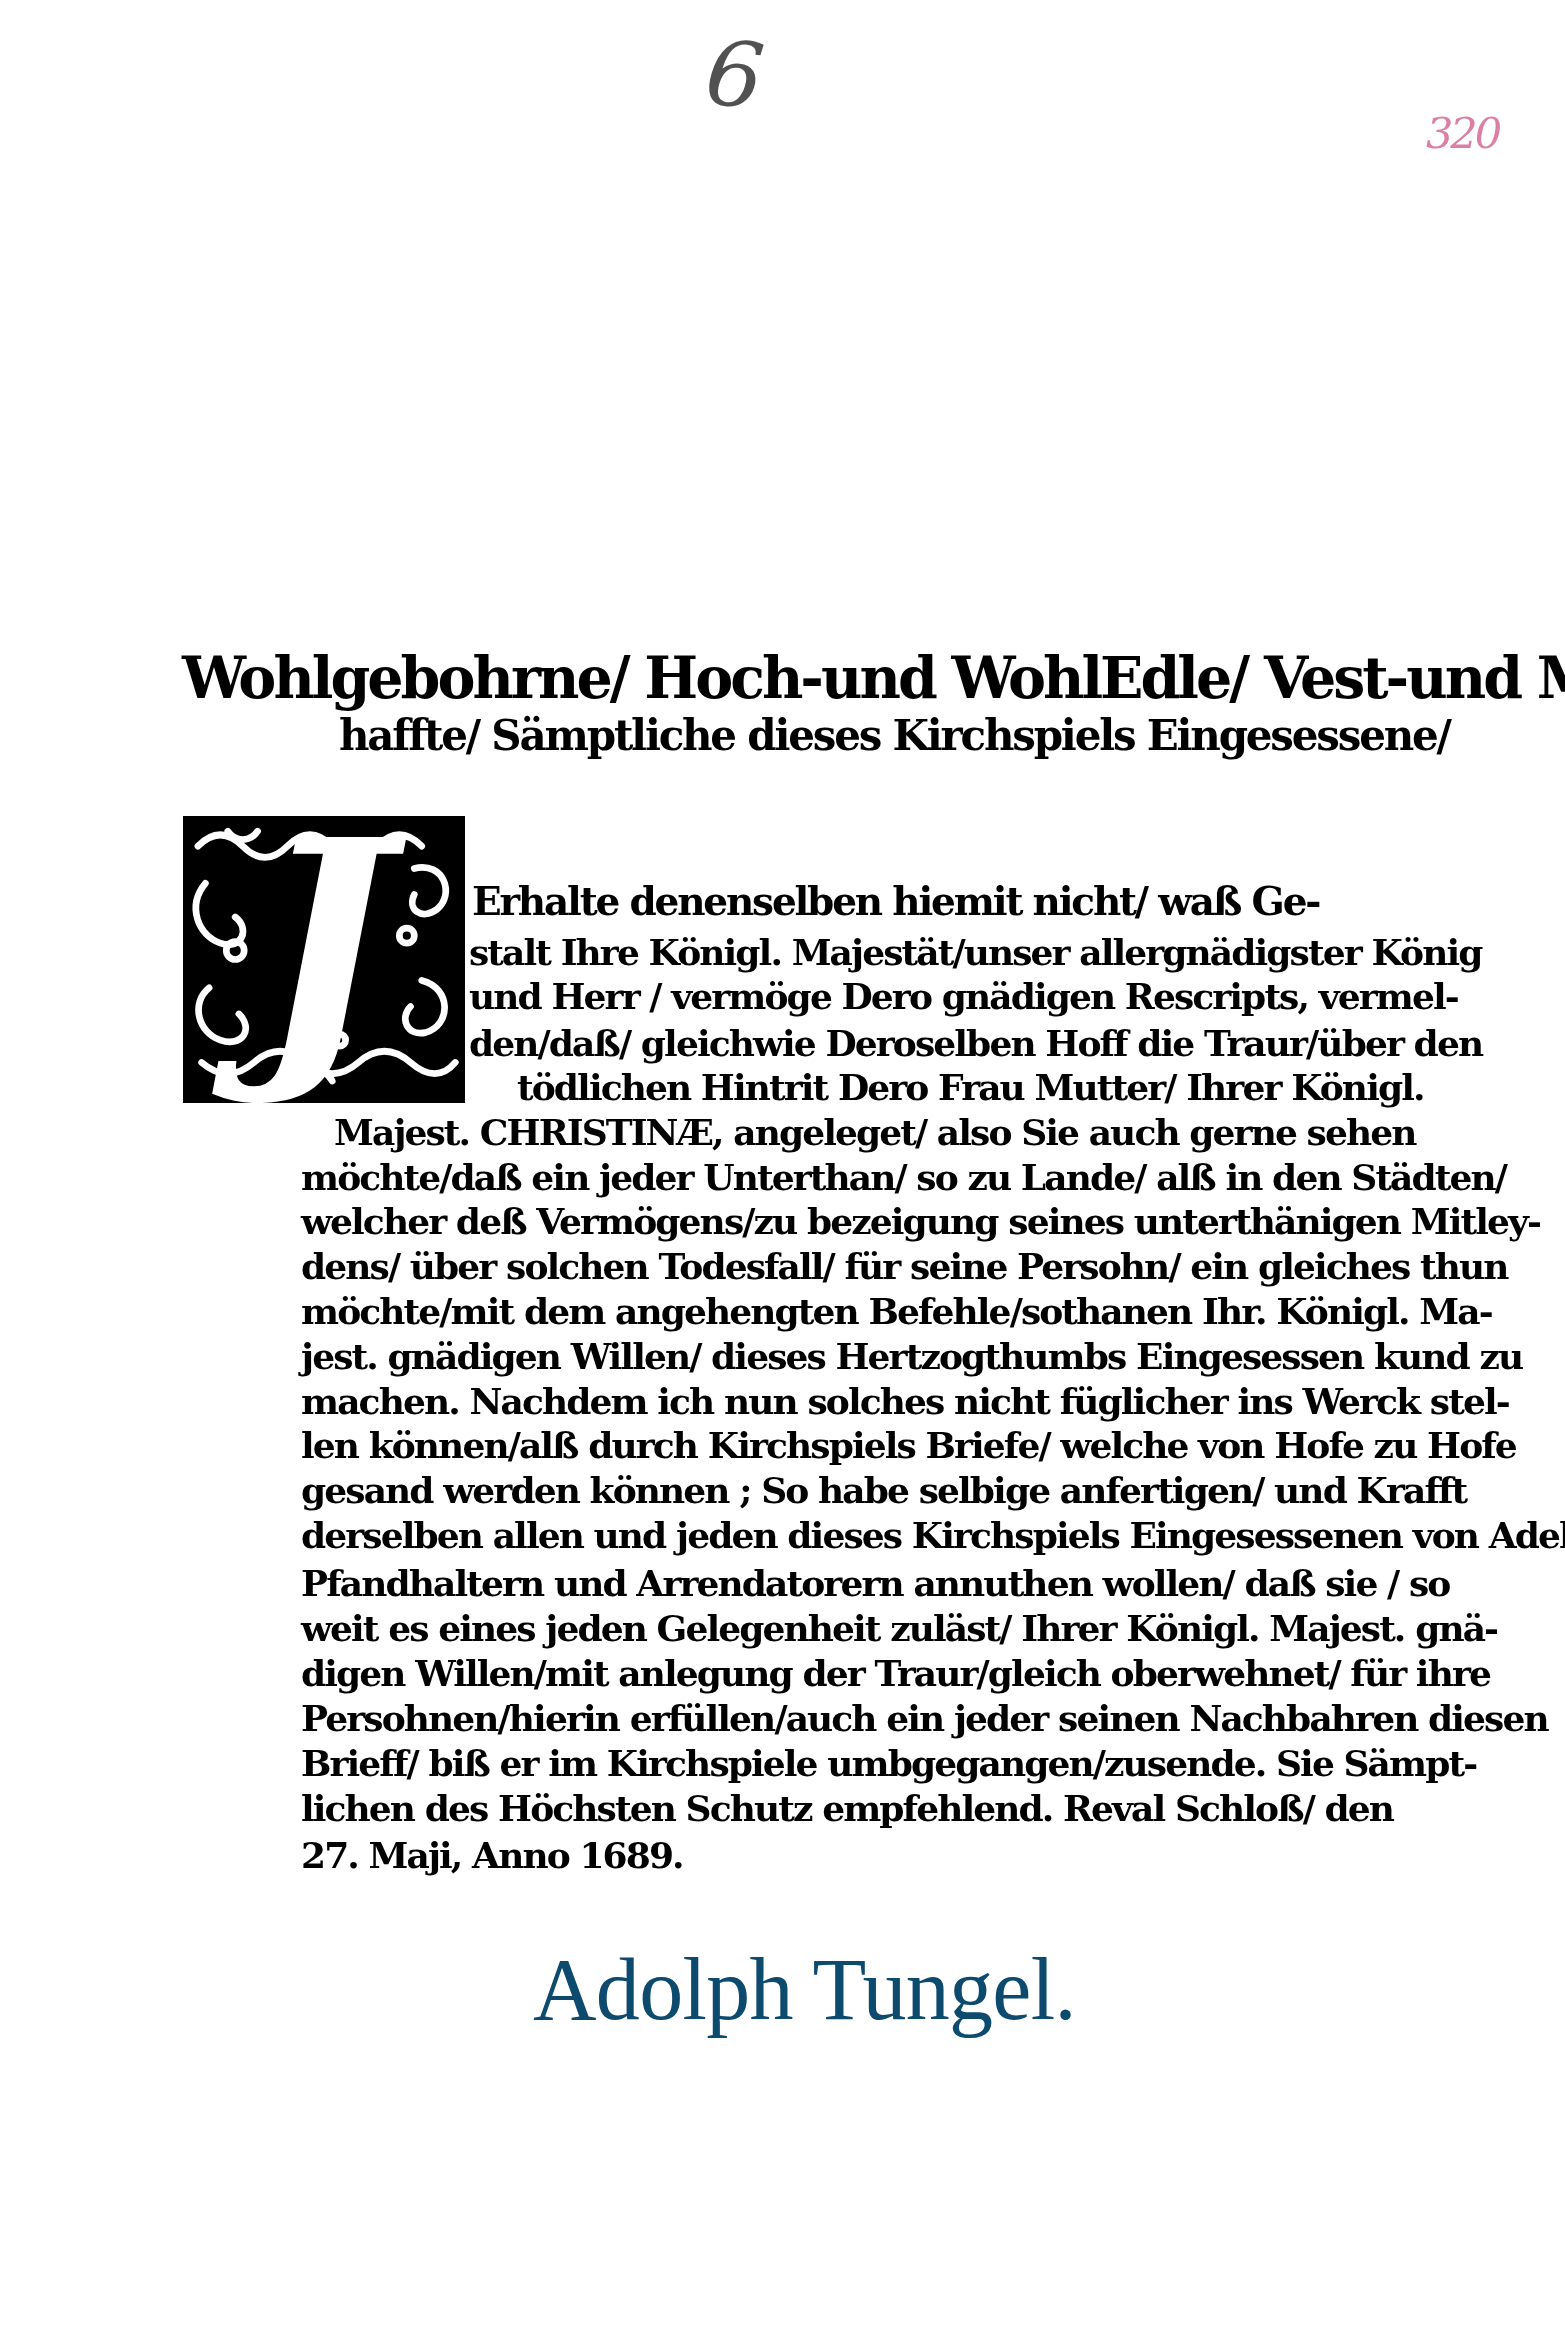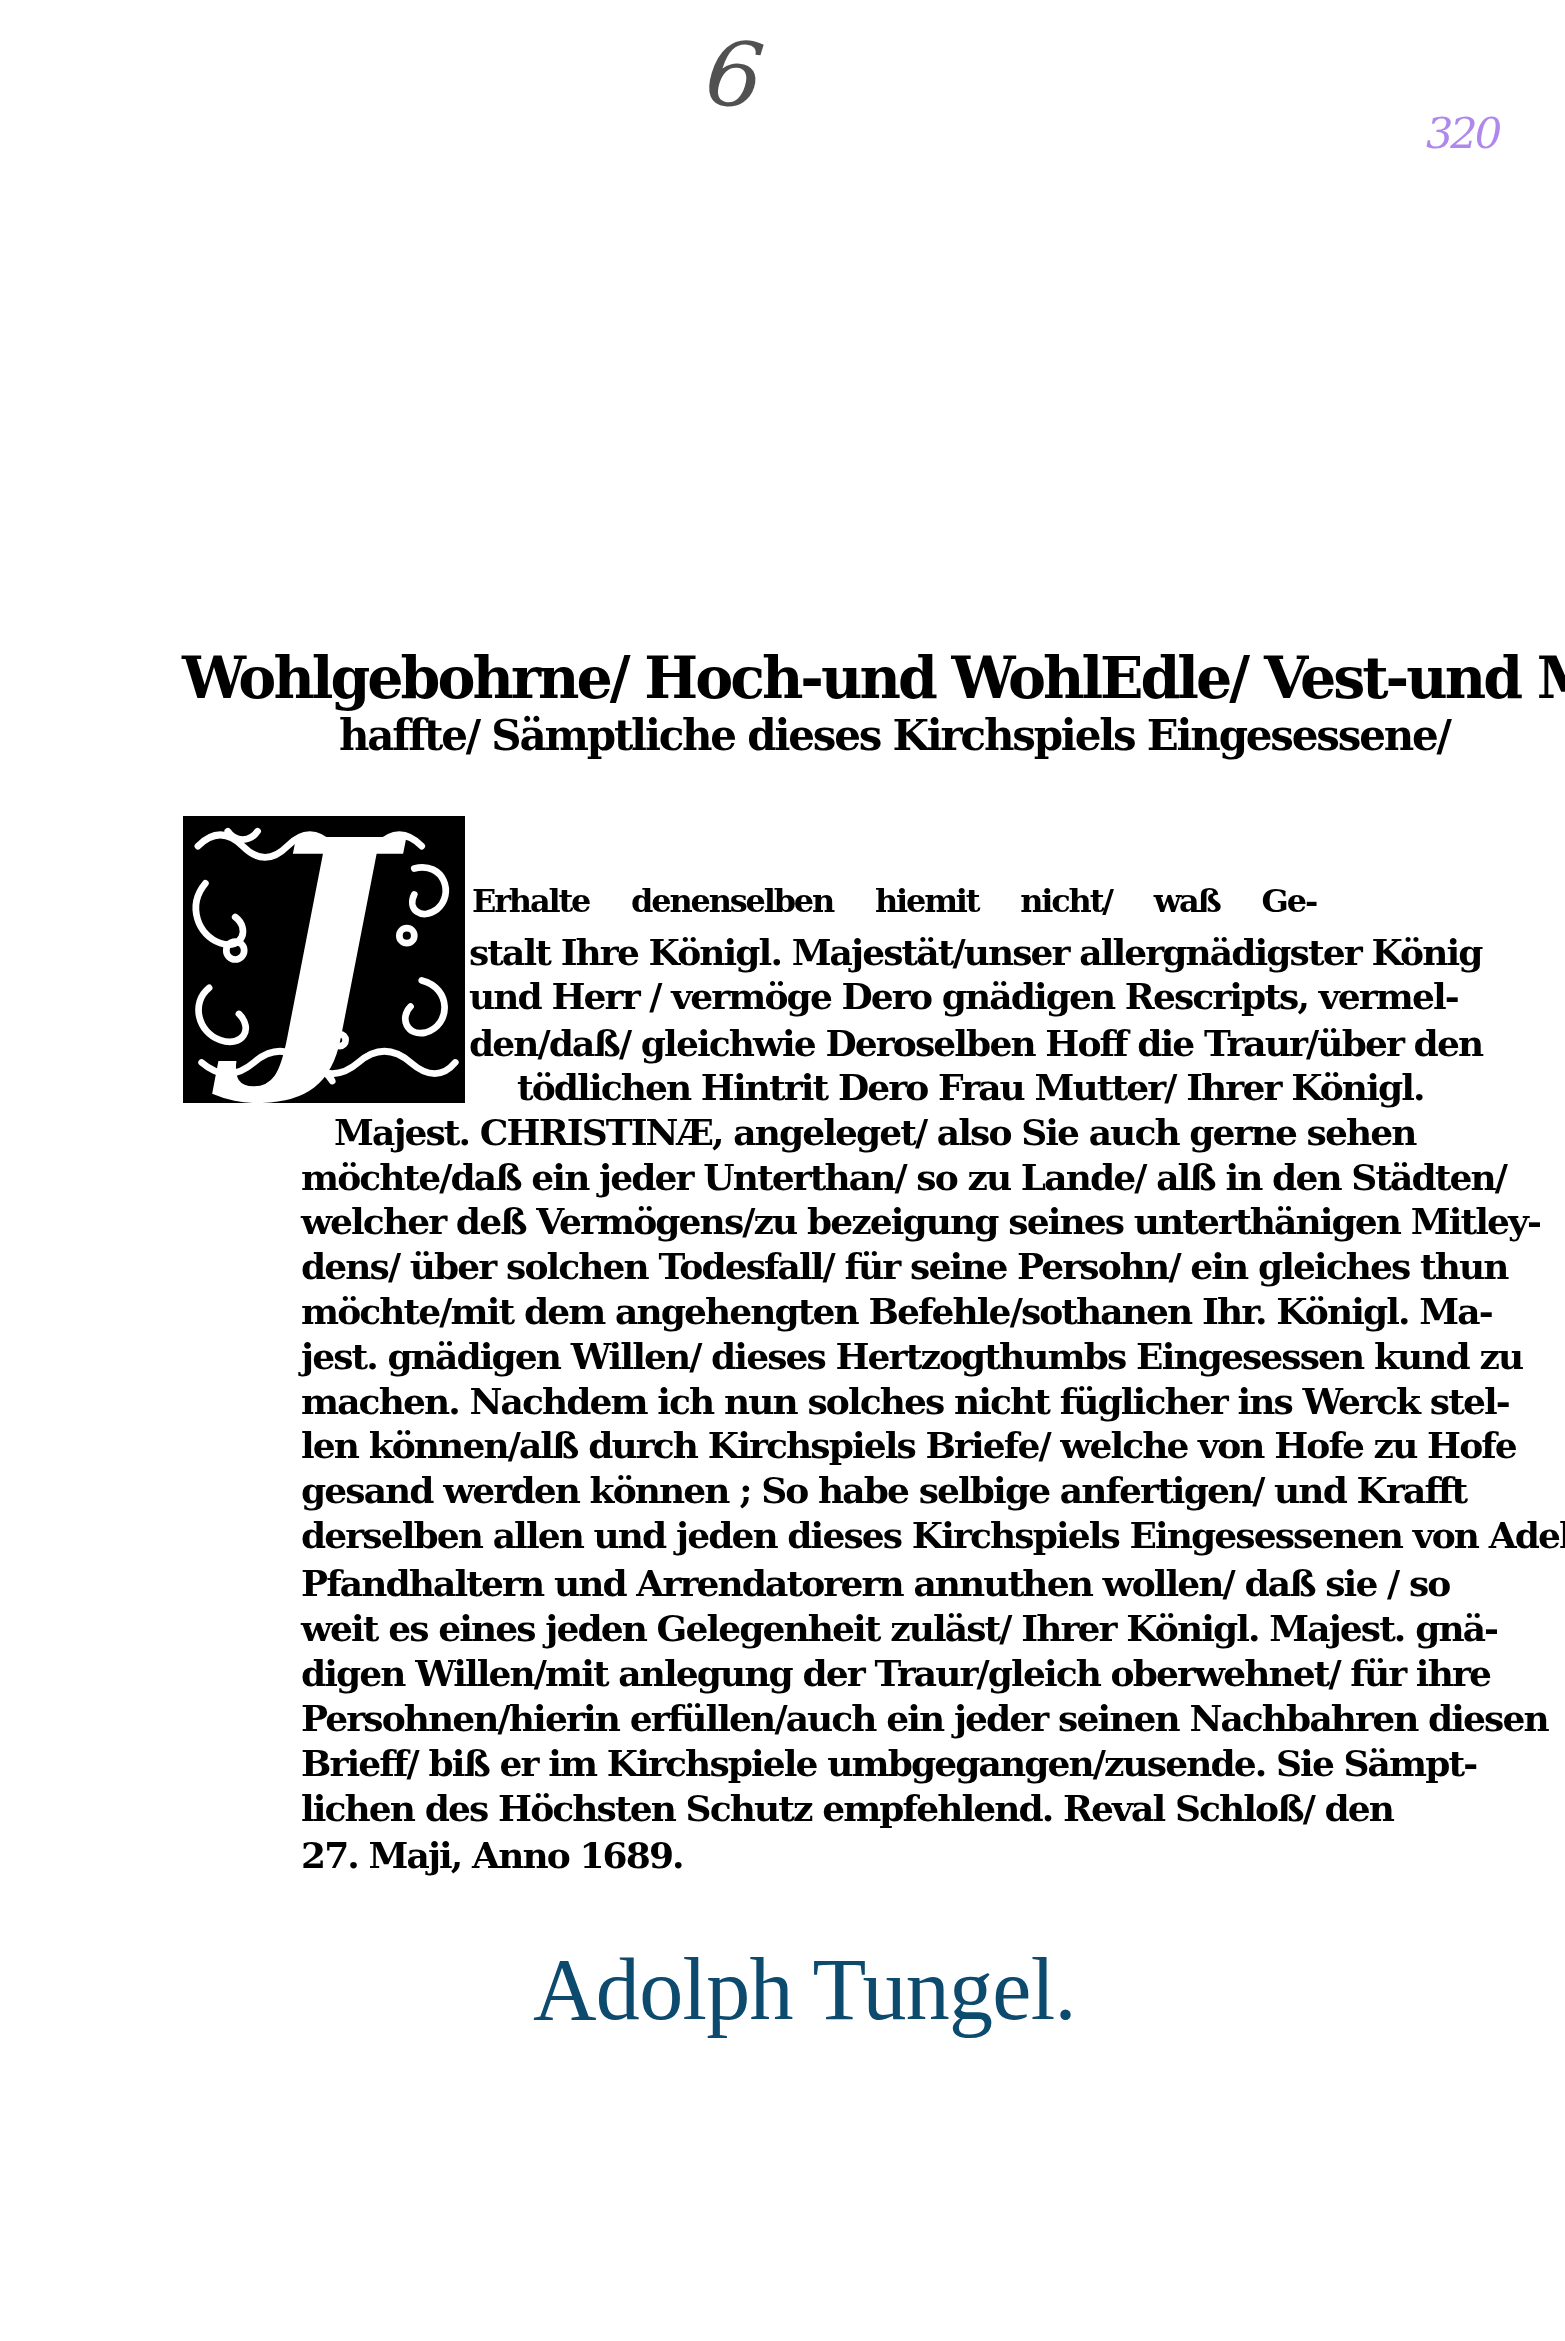--- a/index.html
+++ b/index.html
@@ -1,34 +1,34 @@
 <!DOCTYPE html>
 <html style="font-size:12px"><head>
 <meta charset="utf-8">
 <style>
   html, body { margin: 0; padding: 0; background: #ffffff; }
   body { width: 1565px; height: 2342px; position: relative; overflow: hidden; color: #000; }
   .page { position: absolute; left: 0; top: 0; width: 1565px; height: 2342px; background: #fff; }
-  .hand { position: absolute; font-family: "DejaVu Serif", serif; color: #6d28d9; font-style: italic; font-weight: normal; }
+  .hand { position: absolute; font-family: "DejaVu Serif", serif; color: #be185d; font-style: italic; font-weight: normal; }
   .hand-6 { left: 706px; top: 30px; font-size: 90px; line-height: 1; transform: rotate(6deg); color: #333; opacity: 0.85; }
   .hand-folio { left: 1426px; top: 112px; font-size: 43px; line-height: 1; opacity: 0.55; letter-spacing: -3px; }
 
   .line { position: absolute; white-space: nowrap; font-family: "DejaVu Serif", serif; font-weight: bold; color: #000;
           display: block; text-align: justify; text-align-last: justify; overflow: visible; }
 
   .head1 { left: 182px; width: 1132px; top: 644px; height: 67px; font-size: 57px; line-height: 67px; letter-spacing: -3px; }
   .head2 { left: 339px; width: 807px; top: 709px; height: 54px; font-size: 42px; line-height: 54px; letter-spacing: -2.2px; }
 
   .dropcap { position: absolute; left: 183px; top: 816px; width: 282px; height: 287px; background: #000; overflow: hidden; }
   .dropcap .orn { position: absolute; inset: 0; }
   .dropcap .cap { position: absolute; left: 0; top: -15px; width: 282px; height: 287px; text-align: center;
                   font-family: "DejaVu Serif", serif; font-weight: bold; font-style: italic; font-size: 284px; line-height: 287px; color: #fff; }
 
   .body-line { font-size: 36px; height: 45px; line-height: 45px; letter-spacing: -1.9px; }
-  .body-first { font-size: 32px; height: 54px; line-height: 54px; letter-spacing: -2.2px; }
+  .body-first { font-size: 39px; height: 54px; line-height: 54px; letter-spacing: -2.2px; }
 
   .signature { position: absolute; left: 533px; top: 1945px; width: 478px; height: 90px; font-family: "Liberation Serif", serif;
                font-size: 88px; line-height: 90px; color: #0c4a6e; white-space: nowrap; letter-spacing: -0.7px; }
 </style>
 </head>
 <body>
 
 <div class="page">
 
   <div class="hand hand-6">6</div>

